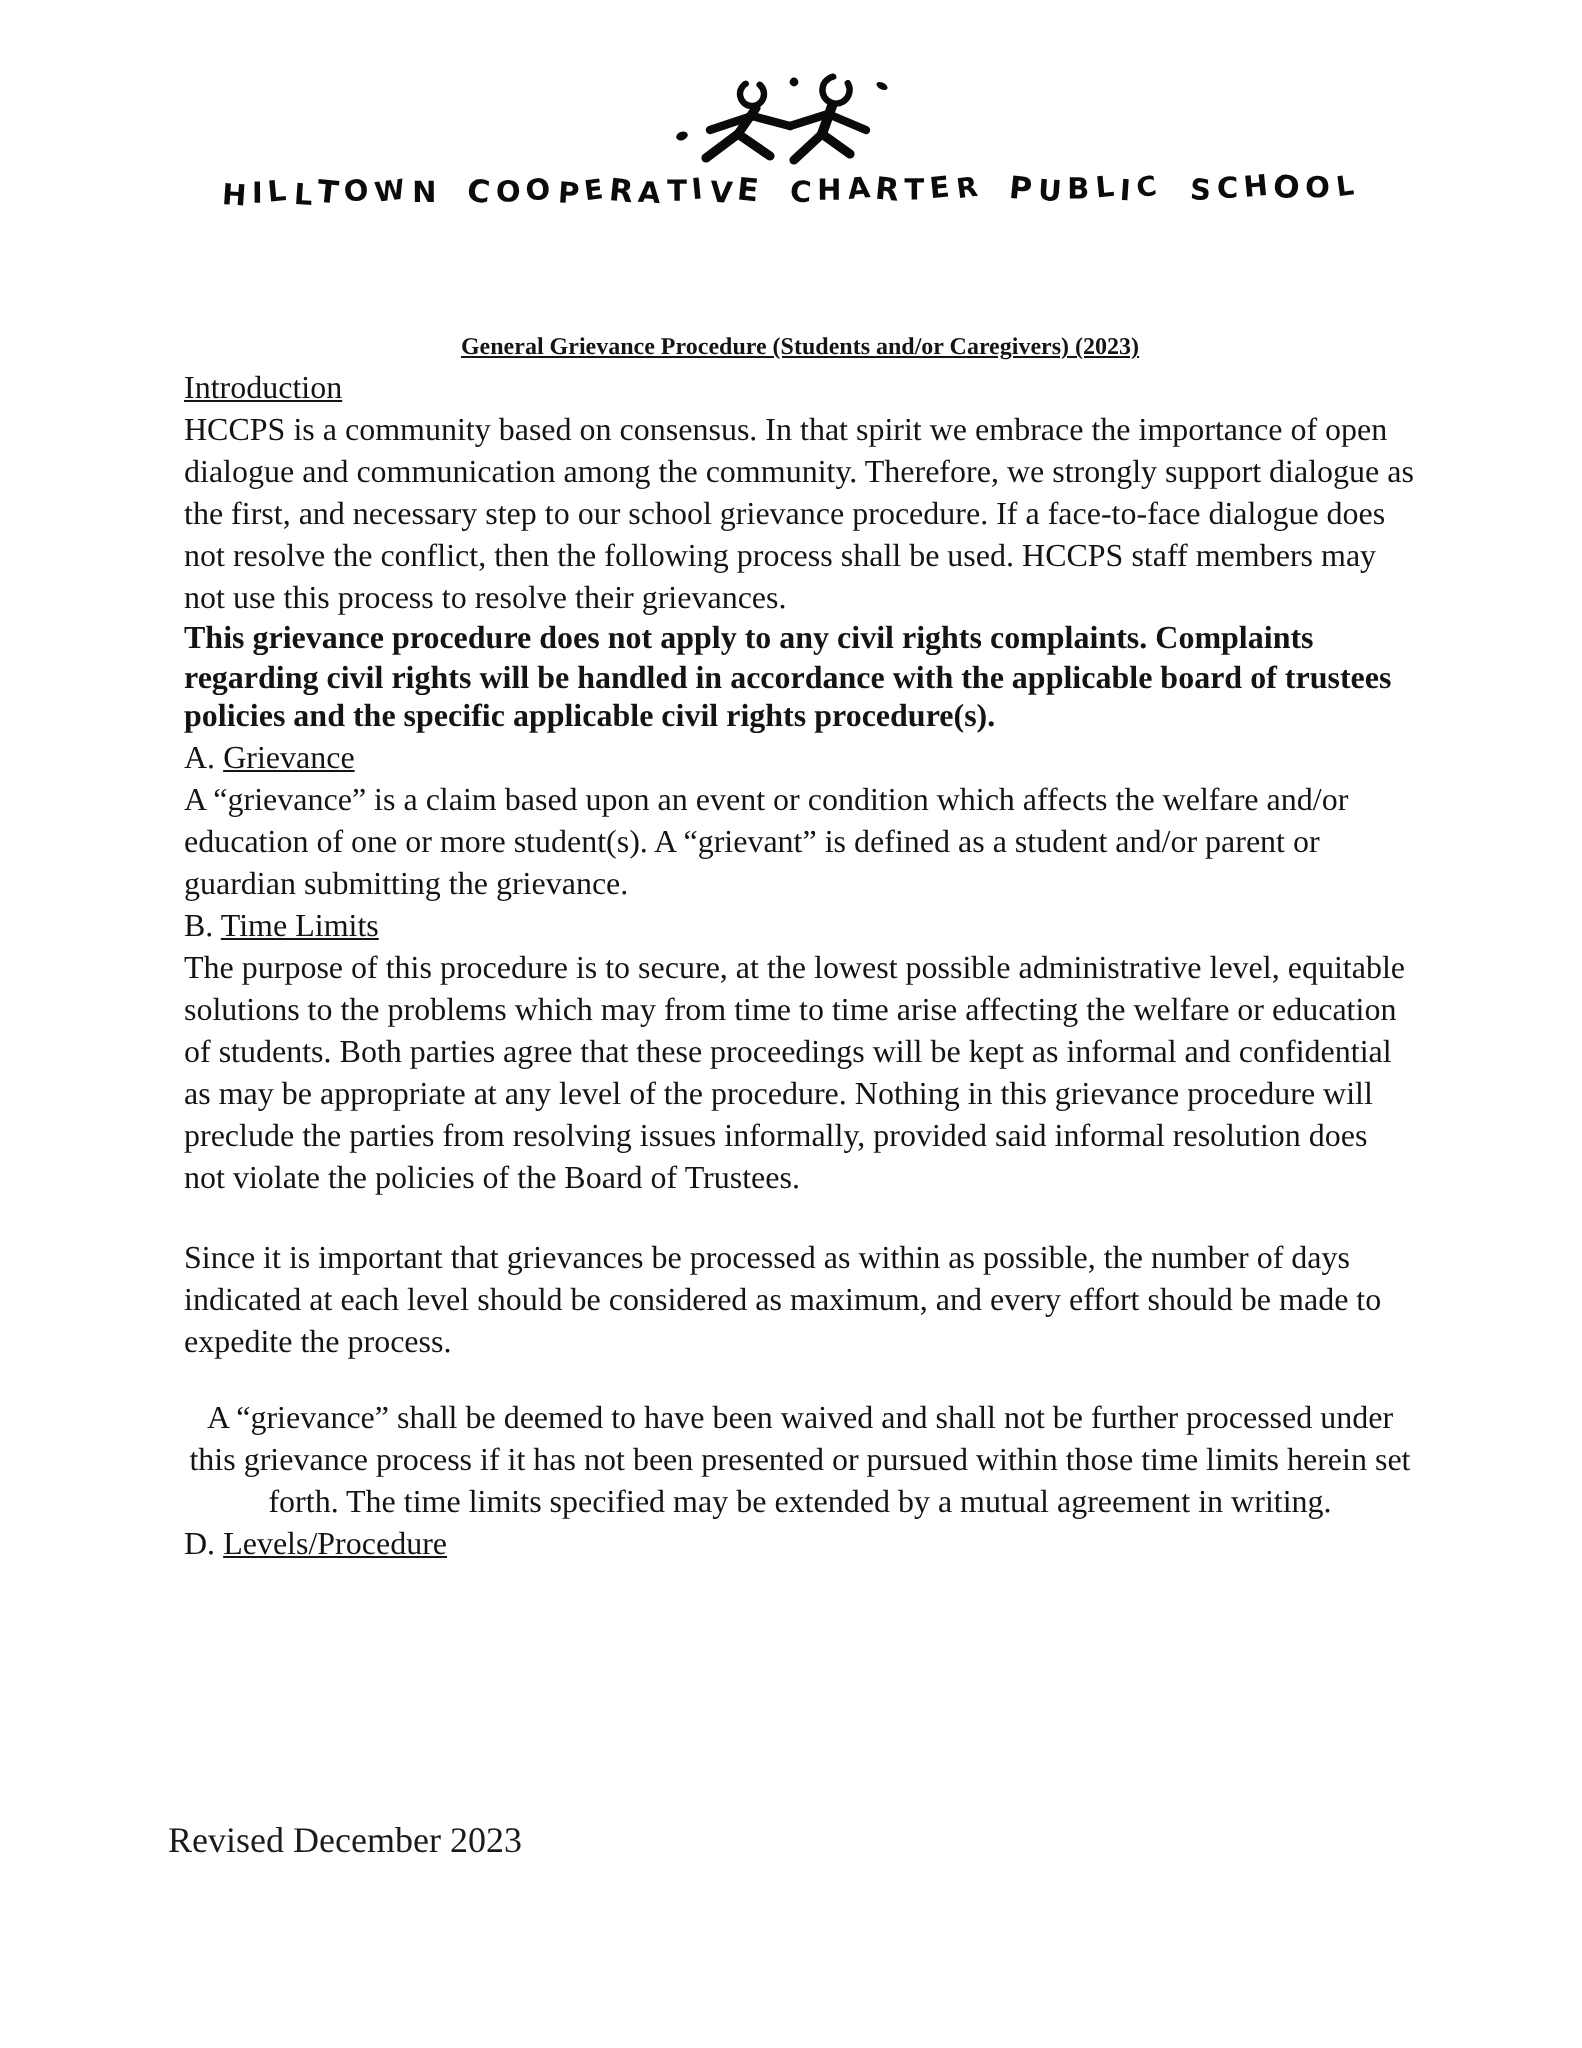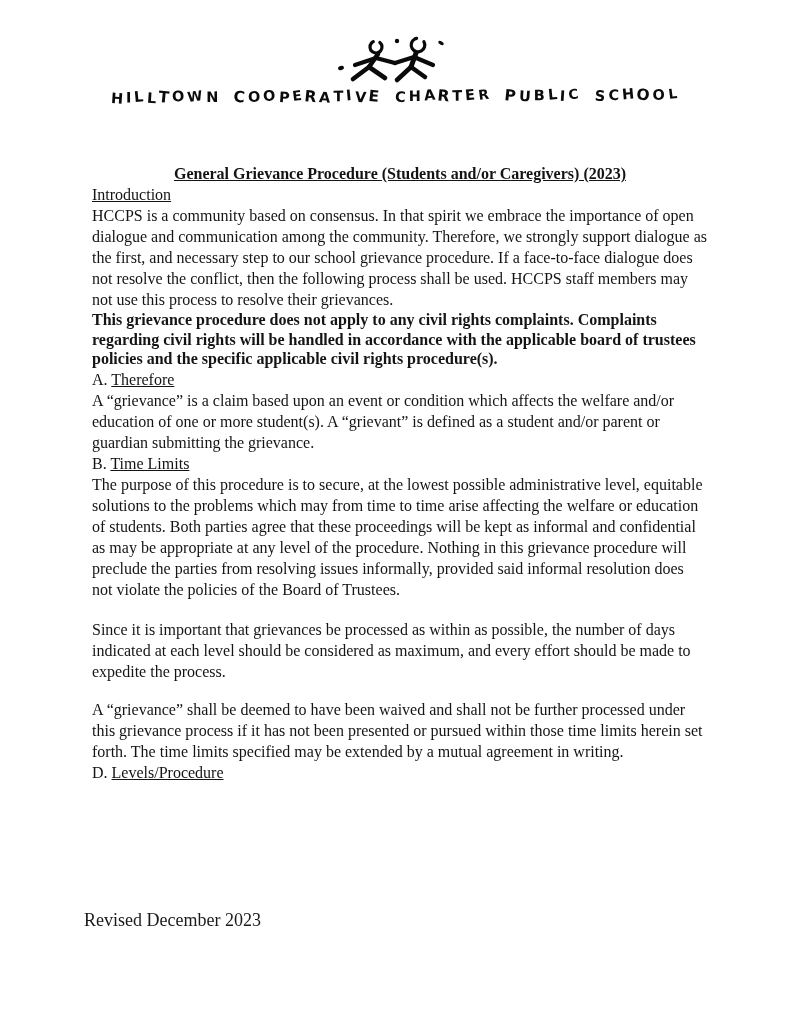--- a/index.html
+++ b/index.html
@@ -43,40 +43,40 @@
   .doc-body {
     position: absolute;
     top: 163px;
     left: 92px;
     width: 616px;
     font-size: 16px;
     line-height: 21px;
   }
   .doc-title {
     margin: 0;
-    font-size: 16px;
+    font-size: 12px;
     font-weight: 700;
     text-align: center;
     text-decoration: underline;
   }
   h2.sec {
     margin: 0;
     font-size: 16px;
     font-weight: 400;
     line-height: 21px;
   }
   .u { text-decoration: underline; }
   p { margin: 0; }
   .mt-intro   { margin-top: 26px; }
   .mt-notice  { }
   .bold-para  { font-weight: 700; line-height: 19.5px; }
   .mt-def     { margin-top: 33px; }
   .mt-tl      { margin-top: 21px; }
   .mt-since   { margin-top: 19px; }
-  .mt-waived  { margin-top: 17px; }
+  .mt-waived  { margin-top: 17px; text-align: center; }
   .mt-levels  { margin-top: 20px; }
 
   
   .doc-footer {
     position: absolute;
     left: 84px;
     top: 911px;
     font-size: 18px;
     line-height: 18px;
     color: #1a1a1a;
@@ -113,21 +113,21 @@
 
   <div class="doc-body">
 
     <h1 class="doc-title">General Grievance Procedure (Students and/or Caregivers) (2023)</h1>
 
     <h2 class="sec mt-intro"><span class="u">Introduction</span></h2>
     <p>HCCPS is a community based on consensus. In that spirit we embrace the importance of open dialogue and communication among the community. Therefore, we strongly support dialogue as the first, and necessary step to our school grievance procedure. If a face-to-face dialogue does not resolve the conflict, then the following process shall be used. HCCPS staff members may not use this process to resolve their grievances.</p>
 
     <p class="bold-para mt-notice">This grievance procedure does not apply to any civil rights complaints. Complaints regarding civil rights will be handled in accordance with the applicable board of trustees policies and the specific applicable civil rights procedure(s).</p>
 
-    <h2 class="sec mt-def"><span>A.</span> <span class="u">Therefore</span></h2>
+    <h2 class="sec mt-def"><span>A.</span> <span class="u">Grievance</span></h2>
     <p>A “grievance” is a claim based upon an event or condition which affects the welfare and/or education of one or more student(s). A “grievant” is defined as a student and/or parent or guardian submitting the grievance.</p>
 
     <h2 class="sec mt-tl"><span>B.</span> <span class="u">Time Limits</span></h2>
     <p>The purpose of this procedure is to secure, at the lowest possible administrative level, equitable solutions to the problems which may from time to time arise affecting the welfare or education of students. Both parties agree that these proceedings will be kept as informal and confidential as may be appropriate at any level of the procedure. Nothing in this grievance procedure will preclude the parties from resolving issues informally, provided said informal resolution does not violate the policies of the Board of Trustees.</p>
     <p class="mt-since">Since it is important that grievances be processed as within as possible, the number of days indicated at each level should be considered as maximum, and every effort should be made to expedite the process.</p>
     <p class="mt-waived">A “grievance” shall be deemed to have been waived and shall not be further processed under this grievance process if it has not been presented or pursued within those time limits herein set forth. The time limits specified may be extended by a mutual agreement in writing.</p>
 
     <h2 class="sec mt-levels"><span>D.</span> <span class="u">Levels/Procedure</span></h2>
 
   </div>

